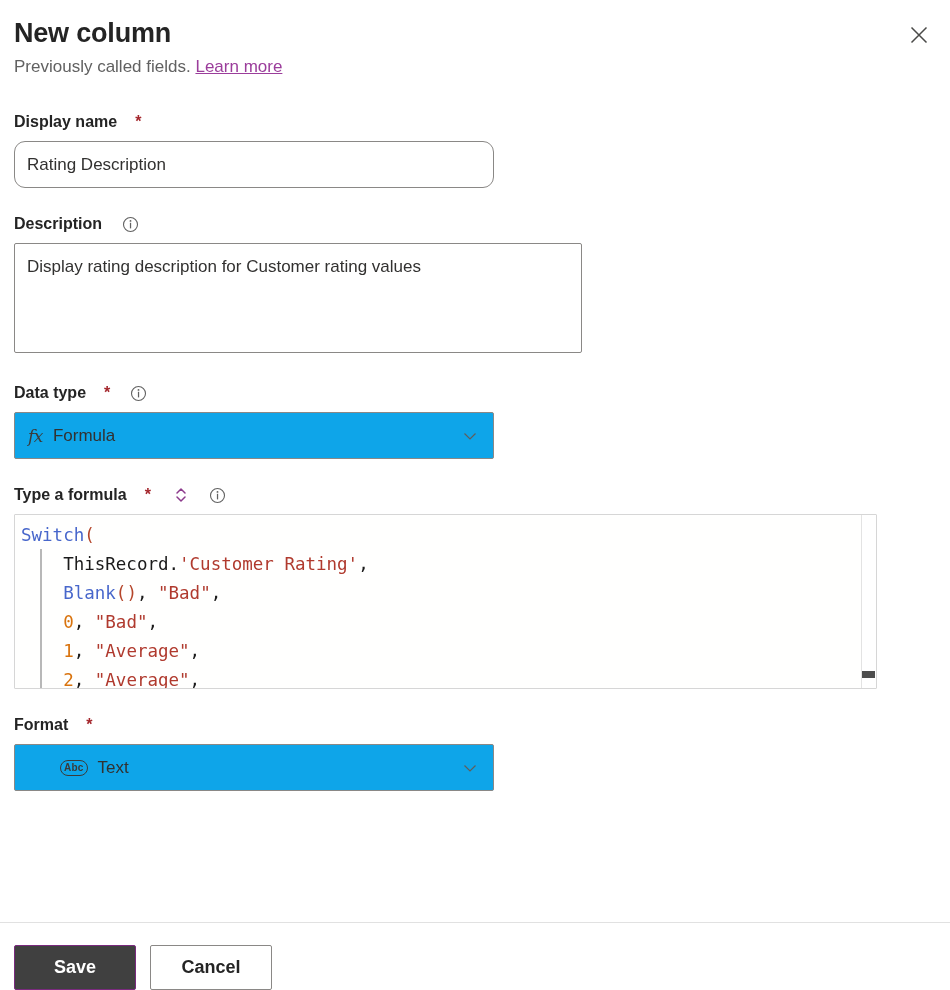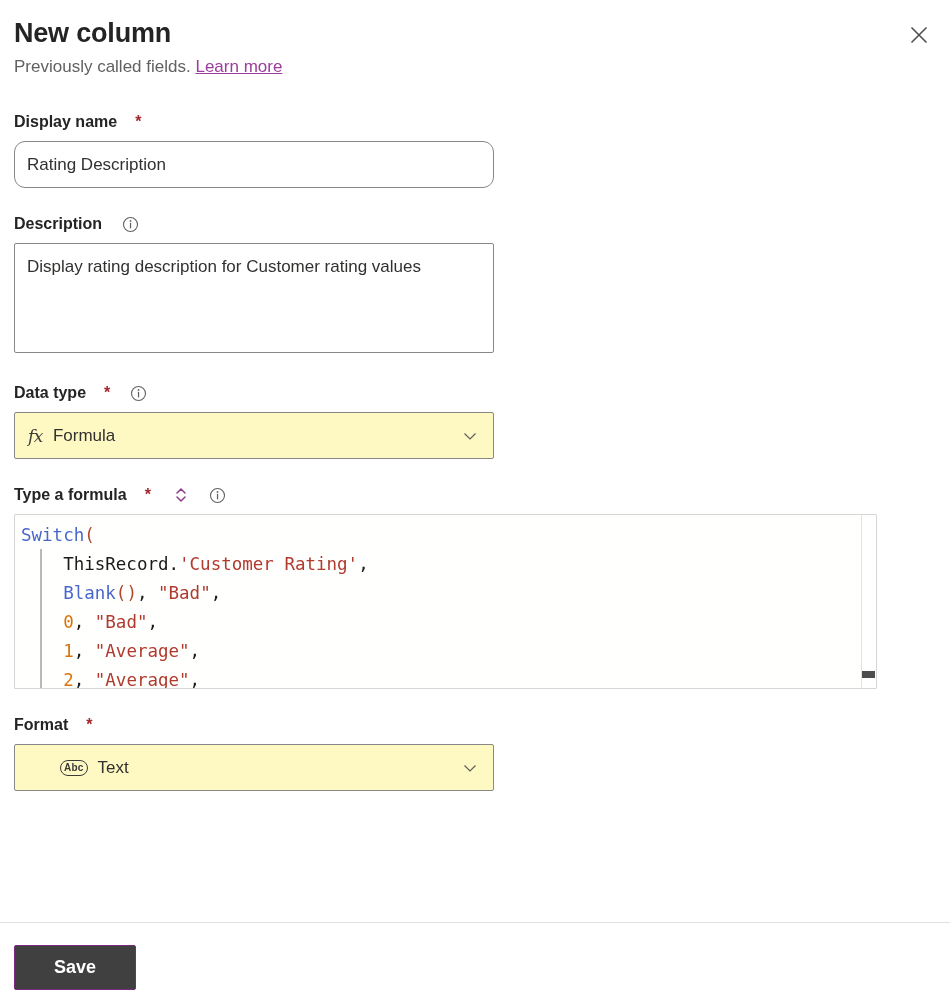--- a/index.html
+++ b/index.html
@@ -113,42 +113,42 @@
     border: 1px solid #8a8886;
     border-radius: 11px;
     background: #fff;
     font-family: "Liberation Sans", sans-serif;
     font-size: 17px;
     color: #323130;
     padding: 0 12px;
     outline: none;
   }
   .textarea-input {
-    width: 480px;
+    width: 568px;
     height: 110px;
     box-sizing: border-box;
     border: 1px solid #8a8886;
     border-radius: 2px;
     background: #fff;
     font-family: "Liberation Sans", sans-serif;
     font-size: 17px;
     color: #323130;
     padding: 10px 12px;
     line-height: 25px;
     resize: none;
     outline: none;
   }
 
   .dropdown {
     width: 480px;
     height: 47px;
     box-sizing: border-box;
     border: 1px solid #8a8886;
     border-radius: 2px;
-    background: #fef9c3;
+    background: #0ea5e9;
     display: flex;
     align-items: center;
     padding: 0 10px 0 13px;
     cursor: pointer;
     position: relative;
   }
   .dropdown .dd-value {
     font-size: 17px;
     color: #323130;
     flex: 1;
@@ -388,15 +388,16 @@
         </span>
       </div>
     </div>
 
   </div>
 
   <div class="footer-divider"></div>
 
   <div class="footer">
     <button class="btn btn-primary">Save</button>
+    <button class="btn btn-secondary">Cancel</button>
   </div>
 
 </div>
 
 </body></html>

